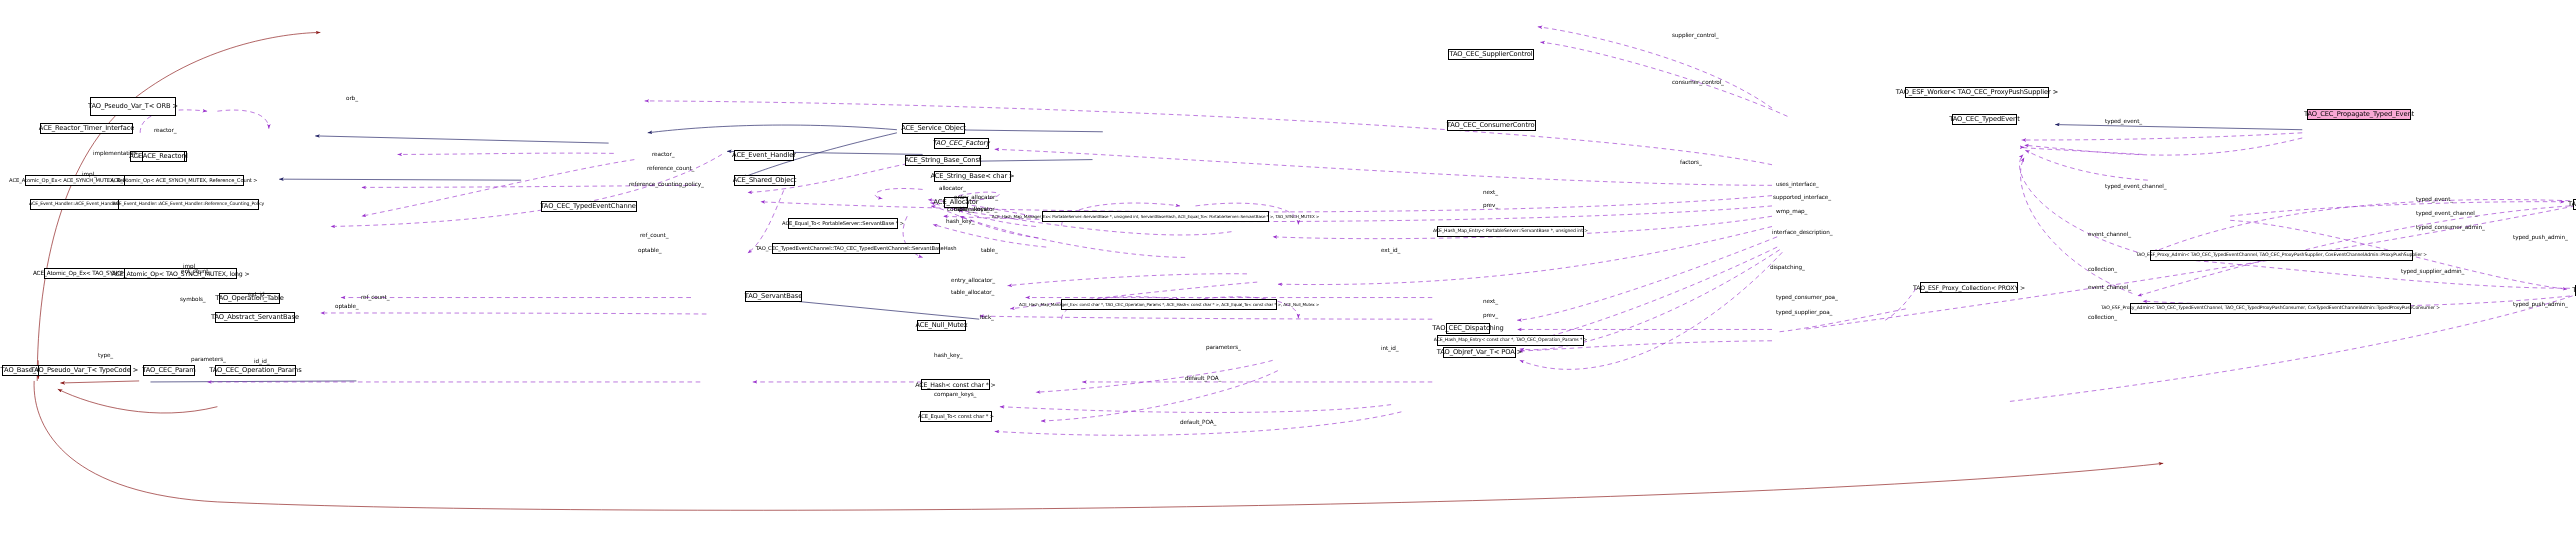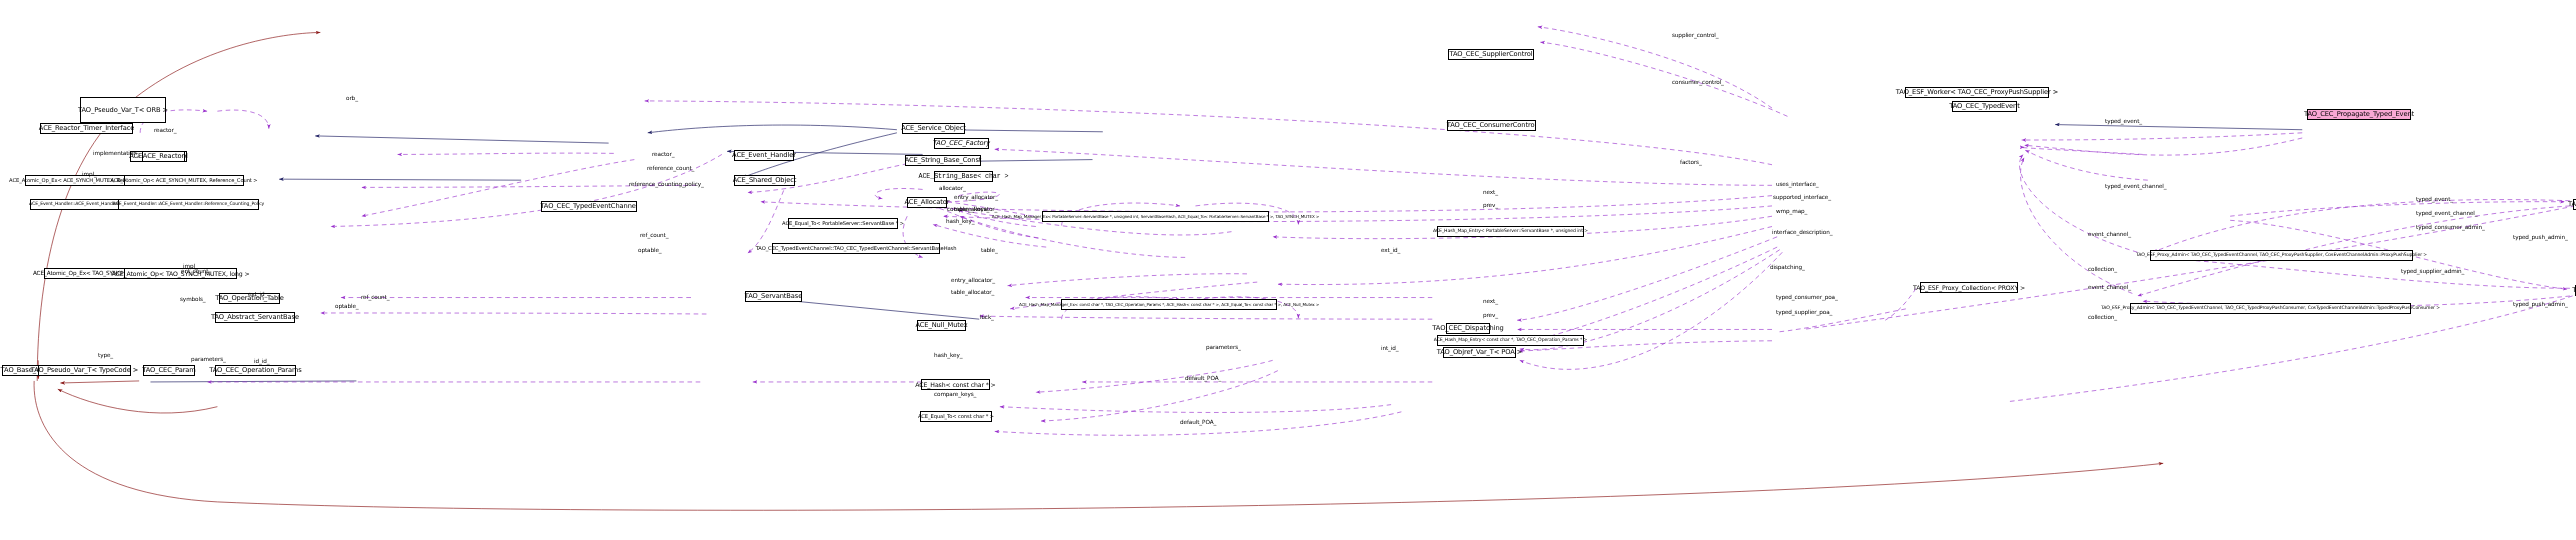--- a/index.html
+++ b/index.html
@@ -163,38 +163,38 @@
       <path d="M3440,662 C3200,664 3050,678 2948,682" marker-end="url(#ah-use)"></path>
       <path d="M3700,600 C3600,620 3500,640 3450,645"></path>
       <path d="M3720,560 C3700,590 3680,610 3660,622"></path>
     </g>
   </svg>
 
   <div id="node-layer">
       <div class="node" style="left: 1448px; top: 49px; width: 86px; height: 11.3px;">TAO_CEC_SupplierControl</div>
       <div class="node" style="left: 1447px; top: 120px; width: 89px; height: 11.3px;">TAO_CEC_ConsumerControl</div>
       <div class="node" style="left: 1905px; top: 87px; width: 144px; height: 11.3px;">TAO_ESF_Worker&lt; TAO_CEC_ProxyPushSupplier &gt;</div>
-      <div class="node" style="left: 1952px; top: 101px; width: 65px; height: 11.3px;">TAO_CEC_TypedEvent</div>
+      <div class="node" style="left: 1952px; top: 114px; width: 65px; height: 11.3px;">TAO_CEC_TypedEvent</div>
       <div class="node focus" style="left: 2307px; top: 109px; width: 104px; height: 11.3px;">TAO_CEC_Propagate_Typed_Event</div>
-      <div class="node" style="left: 80px; top: 97px; width: 86px; height: 26px;">TAO_Pseudo_Var_T&lt; ORB &gt;</div>
+      <div class="node" style="left: 90px; top: 97px; width: 86px; height: 19px;">TAO_Pseudo_Var_T&lt; ORB &gt;</div>
       <div class="node" style="left: 902px; top: 123px; width: 63px; height: 11.3px;">ACE_Service_Object</div>
       <div class="node" style="left: 934px; top: 138px; width: 55px; height: 11.3px; font-style: italic;">TAO_CEC_Factory</div>
       <div class="node" style="left: 40px; top: 123px; width: 93px; height: 11.3px;">ACE_Reactor_Timer_Interface</div>
       <div class="node" style="left: 130px; top: 151px; width: 57px; height: 11.3px;">ACE_Reactor_Impl</div>
       <div class="node" style="left: 142px; top: 151px; width: 43px; height: 11.3px;">ACE_Reactor</div>
       <div class="node" style="left: 905px; top: 155px; width: 76px; height: 11.3px; text-align: right;">ACE_String_Base_Const</div>
-      <div class="node" style="left: 934px; top: 171px; width: 59px; height: 11.3px; font-family: Liberation Mono, monospace;">ACE_String_Base&lt; char &gt;</div>
+      <div class="node" style="left: 934px; top: 171px; width: 77px; height: 11.3px;">ACE_String_Base&lt; char &gt;</div>
       <div class="node" style="left: 734px; top: 150px; width: 60px; height: 11.3px;">ACE_Event_Handler</div>
       <div class="node" style="left: 734px; top: 175px; width: 61px; height: 11.3px;">ACE_Shared_Object</div>
       <div class="node" style="left: 541px; top: 201px; width: 96px; height: 11.3px;">TAO_CEC_TypedEventChannel</div>
       <div class="node" style="left: 25px; top: 175px; width: 124px; height: 11.3px; font-size: 5.2px;">ACE_Atomic_Op_Ex&lt; ACE_SYNCH_MUTEX, Reference_Count &gt;</div>
       <div class="node" style="left: 124px; top: 175px; width: 120px; height: 11.3px; font-size: 5.2px;">ACE_Atomic_Op&lt; ACE_SYNCH_MUTEX, Reference_Count &gt;</div>
       <div class="node" style="left: 30px; top: 199px; width: 103px; height: 11.3px; font-size: 4.6px;">ACE_Event_Handler::ACE_Event_Handler::Policy</div>
       <div class="node" style="left: 118px; top: 199px; width: 141px; height: 11.3px; font-size: 4.6px;">ACE_Event_Handler::ACE_Event_Handler::Reference_Counting_Policy</div>
-      <div class="node" style="left: 907px; top: 197px; width: 40px; height: 11.3px;">ACE_Allocator</div>
+      <div class="node" style="left: 944px; top: 197px; width: 24px; height: 11.3px;">ACE_Allocator</div>
       <div class="node" style="left: 788px; top: 218px; width: 110px; height: 11.3px; font-size: 5.2px;">ACE_Equal_To&lt; PortableServer::ServantBase * &gt;</div>
       <div class="node" style="left: 772px; top: 243px; width: 168px; height: 11.3px; font-size: 5.2px;">TAO_CEC_TypedEventChannel::TAO_CEC_TypedEventChannel::ServantBaseHash</div>
       <div class="node" style="left: 1042px; top: 211px; width: 227px; height: 11.3px; font-size: 4.1px;">ACE_Hash_Map_Manager_Ex&lt; PortableServer::ServantBase *, unsigned int, ServantBaseHash, ACE_Equal_To&lt; PortableServer::ServantBase * &gt;, TAO_SYNCH_MUTEX &gt;</div>
       <div class="node" style="left: 1437px; top: 226px; width: 147px; height: 11.3px; font-size: 4.6px;">ACE_Hash_Map_Entry&lt; PortableServer::ServantBase *, unsigned int &gt;</div>
       <div class="node" style="left: 44px; top: 268px; width: 114px; height: 11.3px; font-size: 5.7px;">ACE_Atomic_Op_Ex&lt; TAO_SYNCH_MUTEX, long &gt;</div>
       <div class="node" style="left: 124px; top: 268px; width: 113px; height: 11.3px; font-size: 6.2px;">ACE_Atomic_Op&lt; TAO_SYNCH_MUTEX, long &gt;</div>
       <div class="node" style="left: 219px; top: 293px; width: 61px; height: 11.3px;">TAO_Operation_Table</div>
       <div class="node" style="left: 701px; top: 291px; width: 57px; height: 11.3px; margin-left: 44px;">TAO_ServantBase</div>
       <div class="node" style="left: 215px; top: 312px; width: 80px; height: 11.3px;">TAO_Abstract_ServantBase</div>
       <div class="node" style="left: 917px; top: 320px; width: 49px; height: 11.3px;">ACE_Null_Mutex</div>

